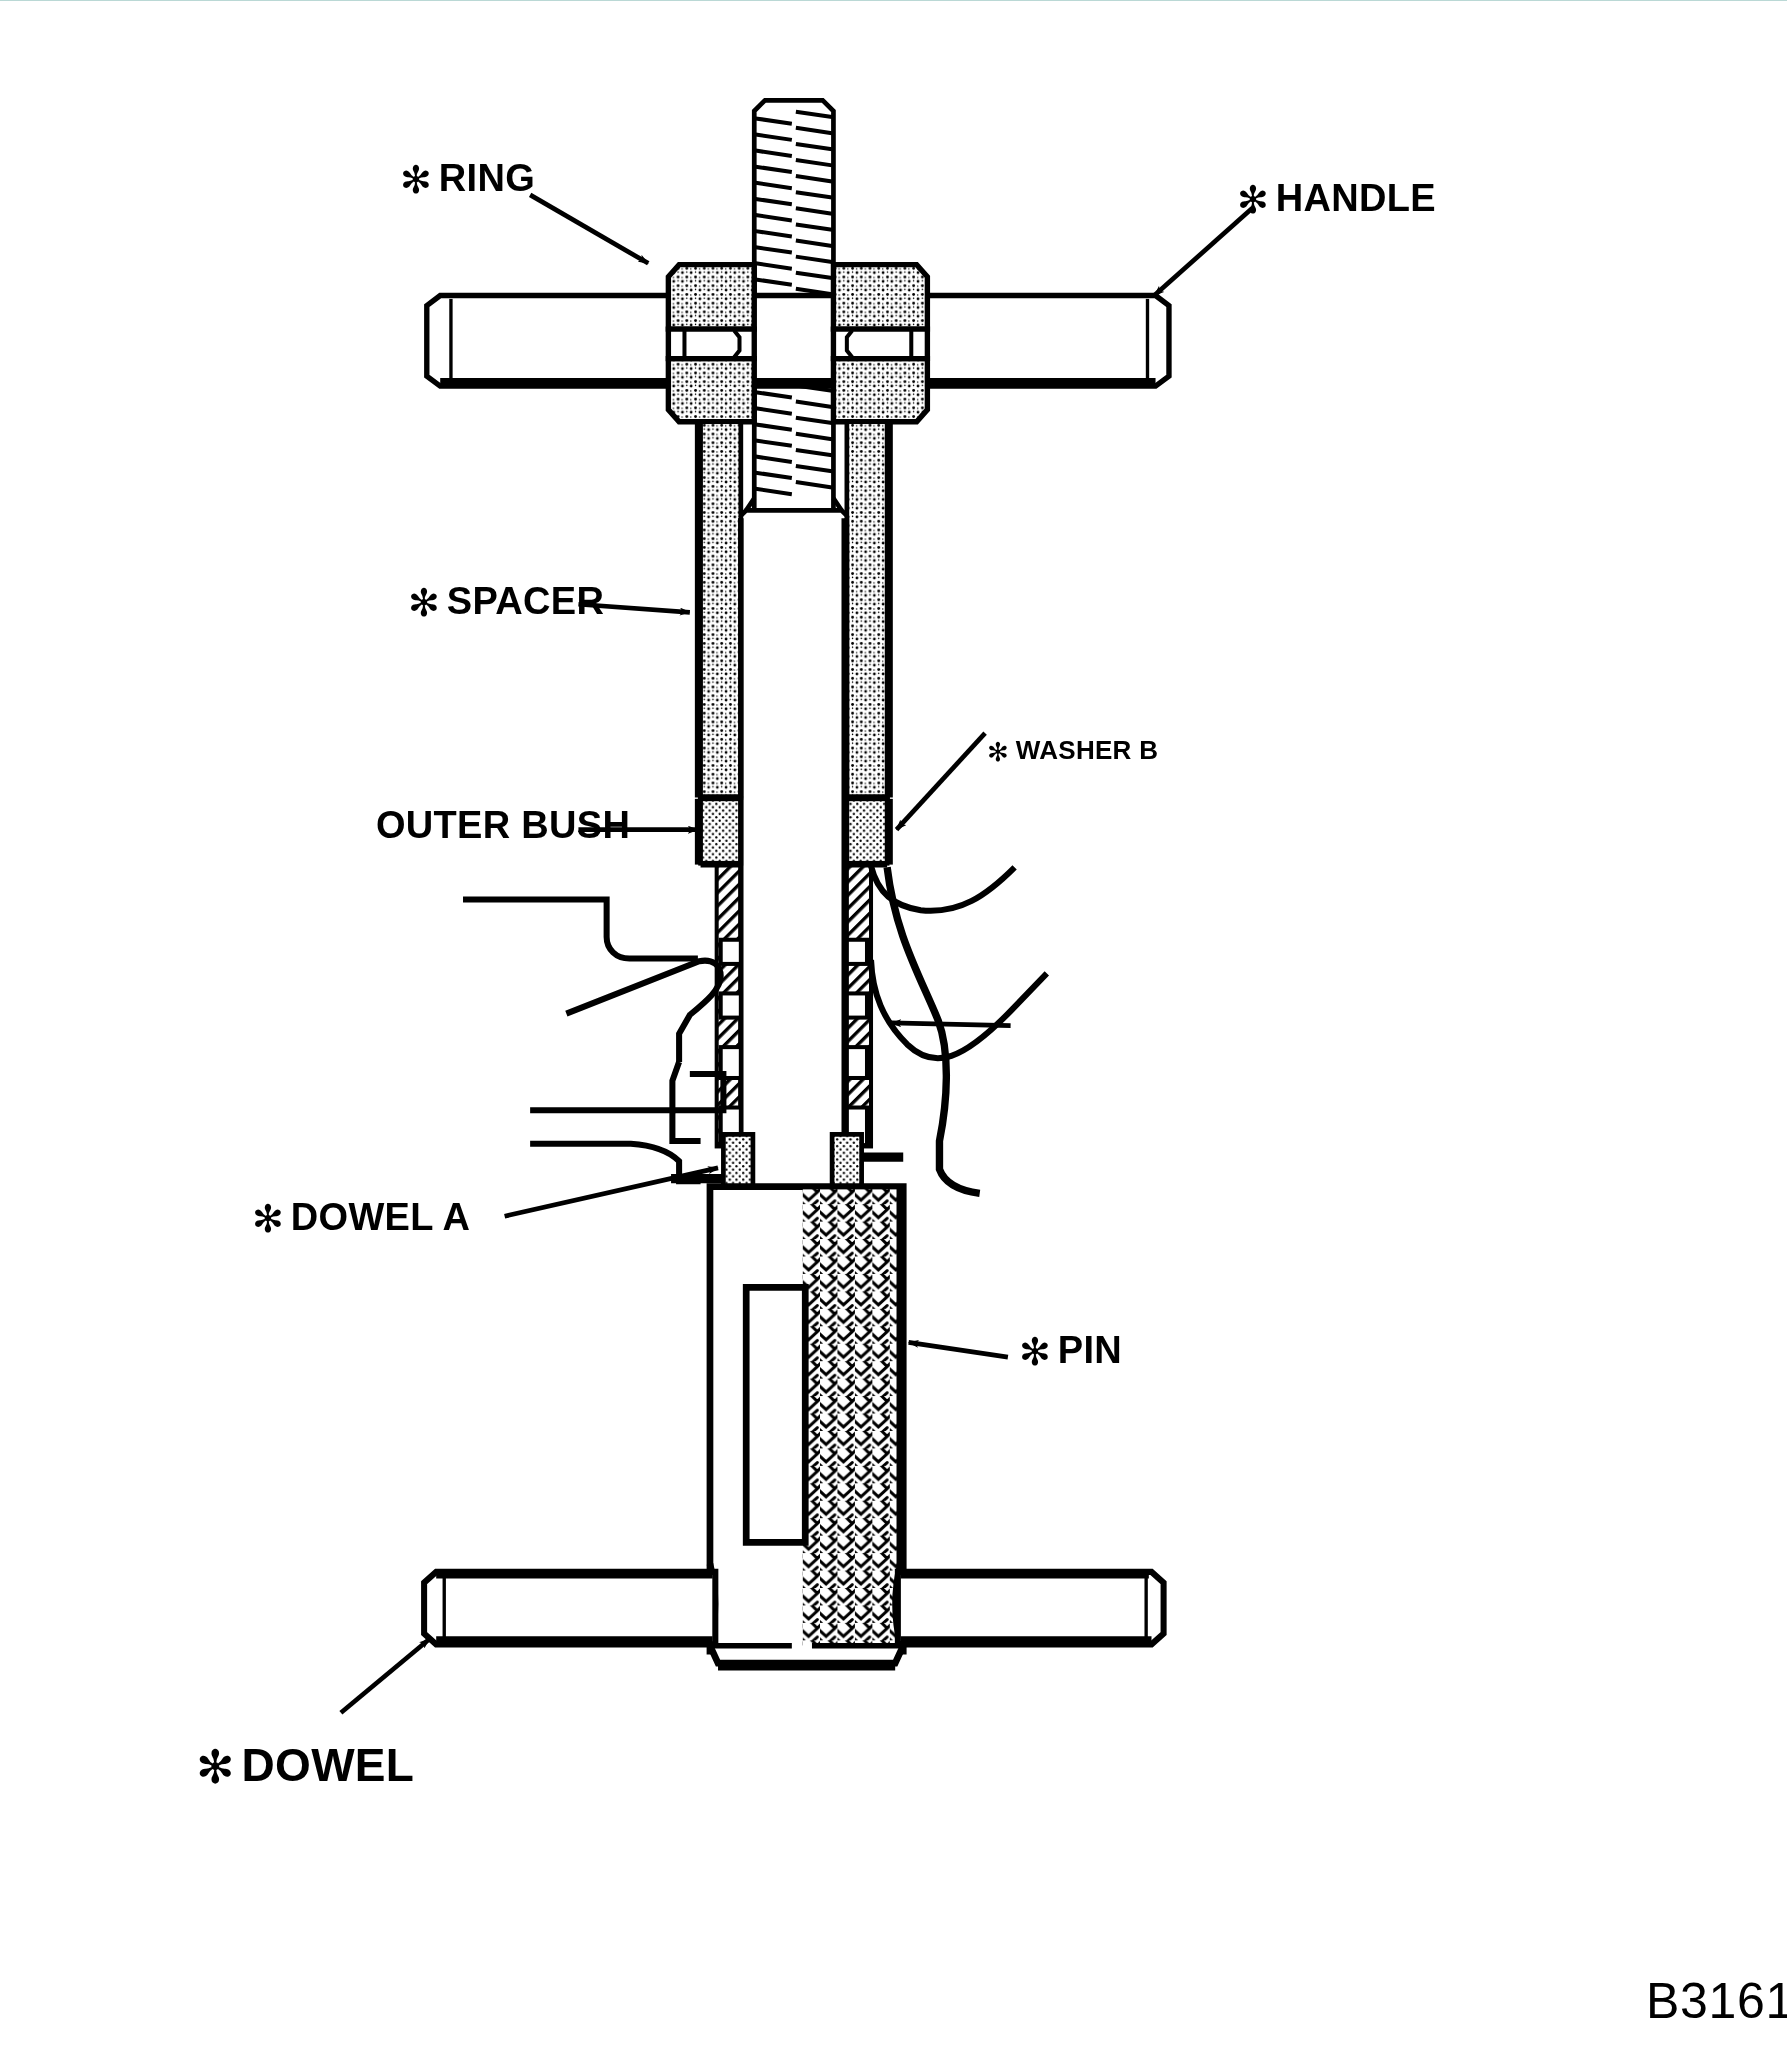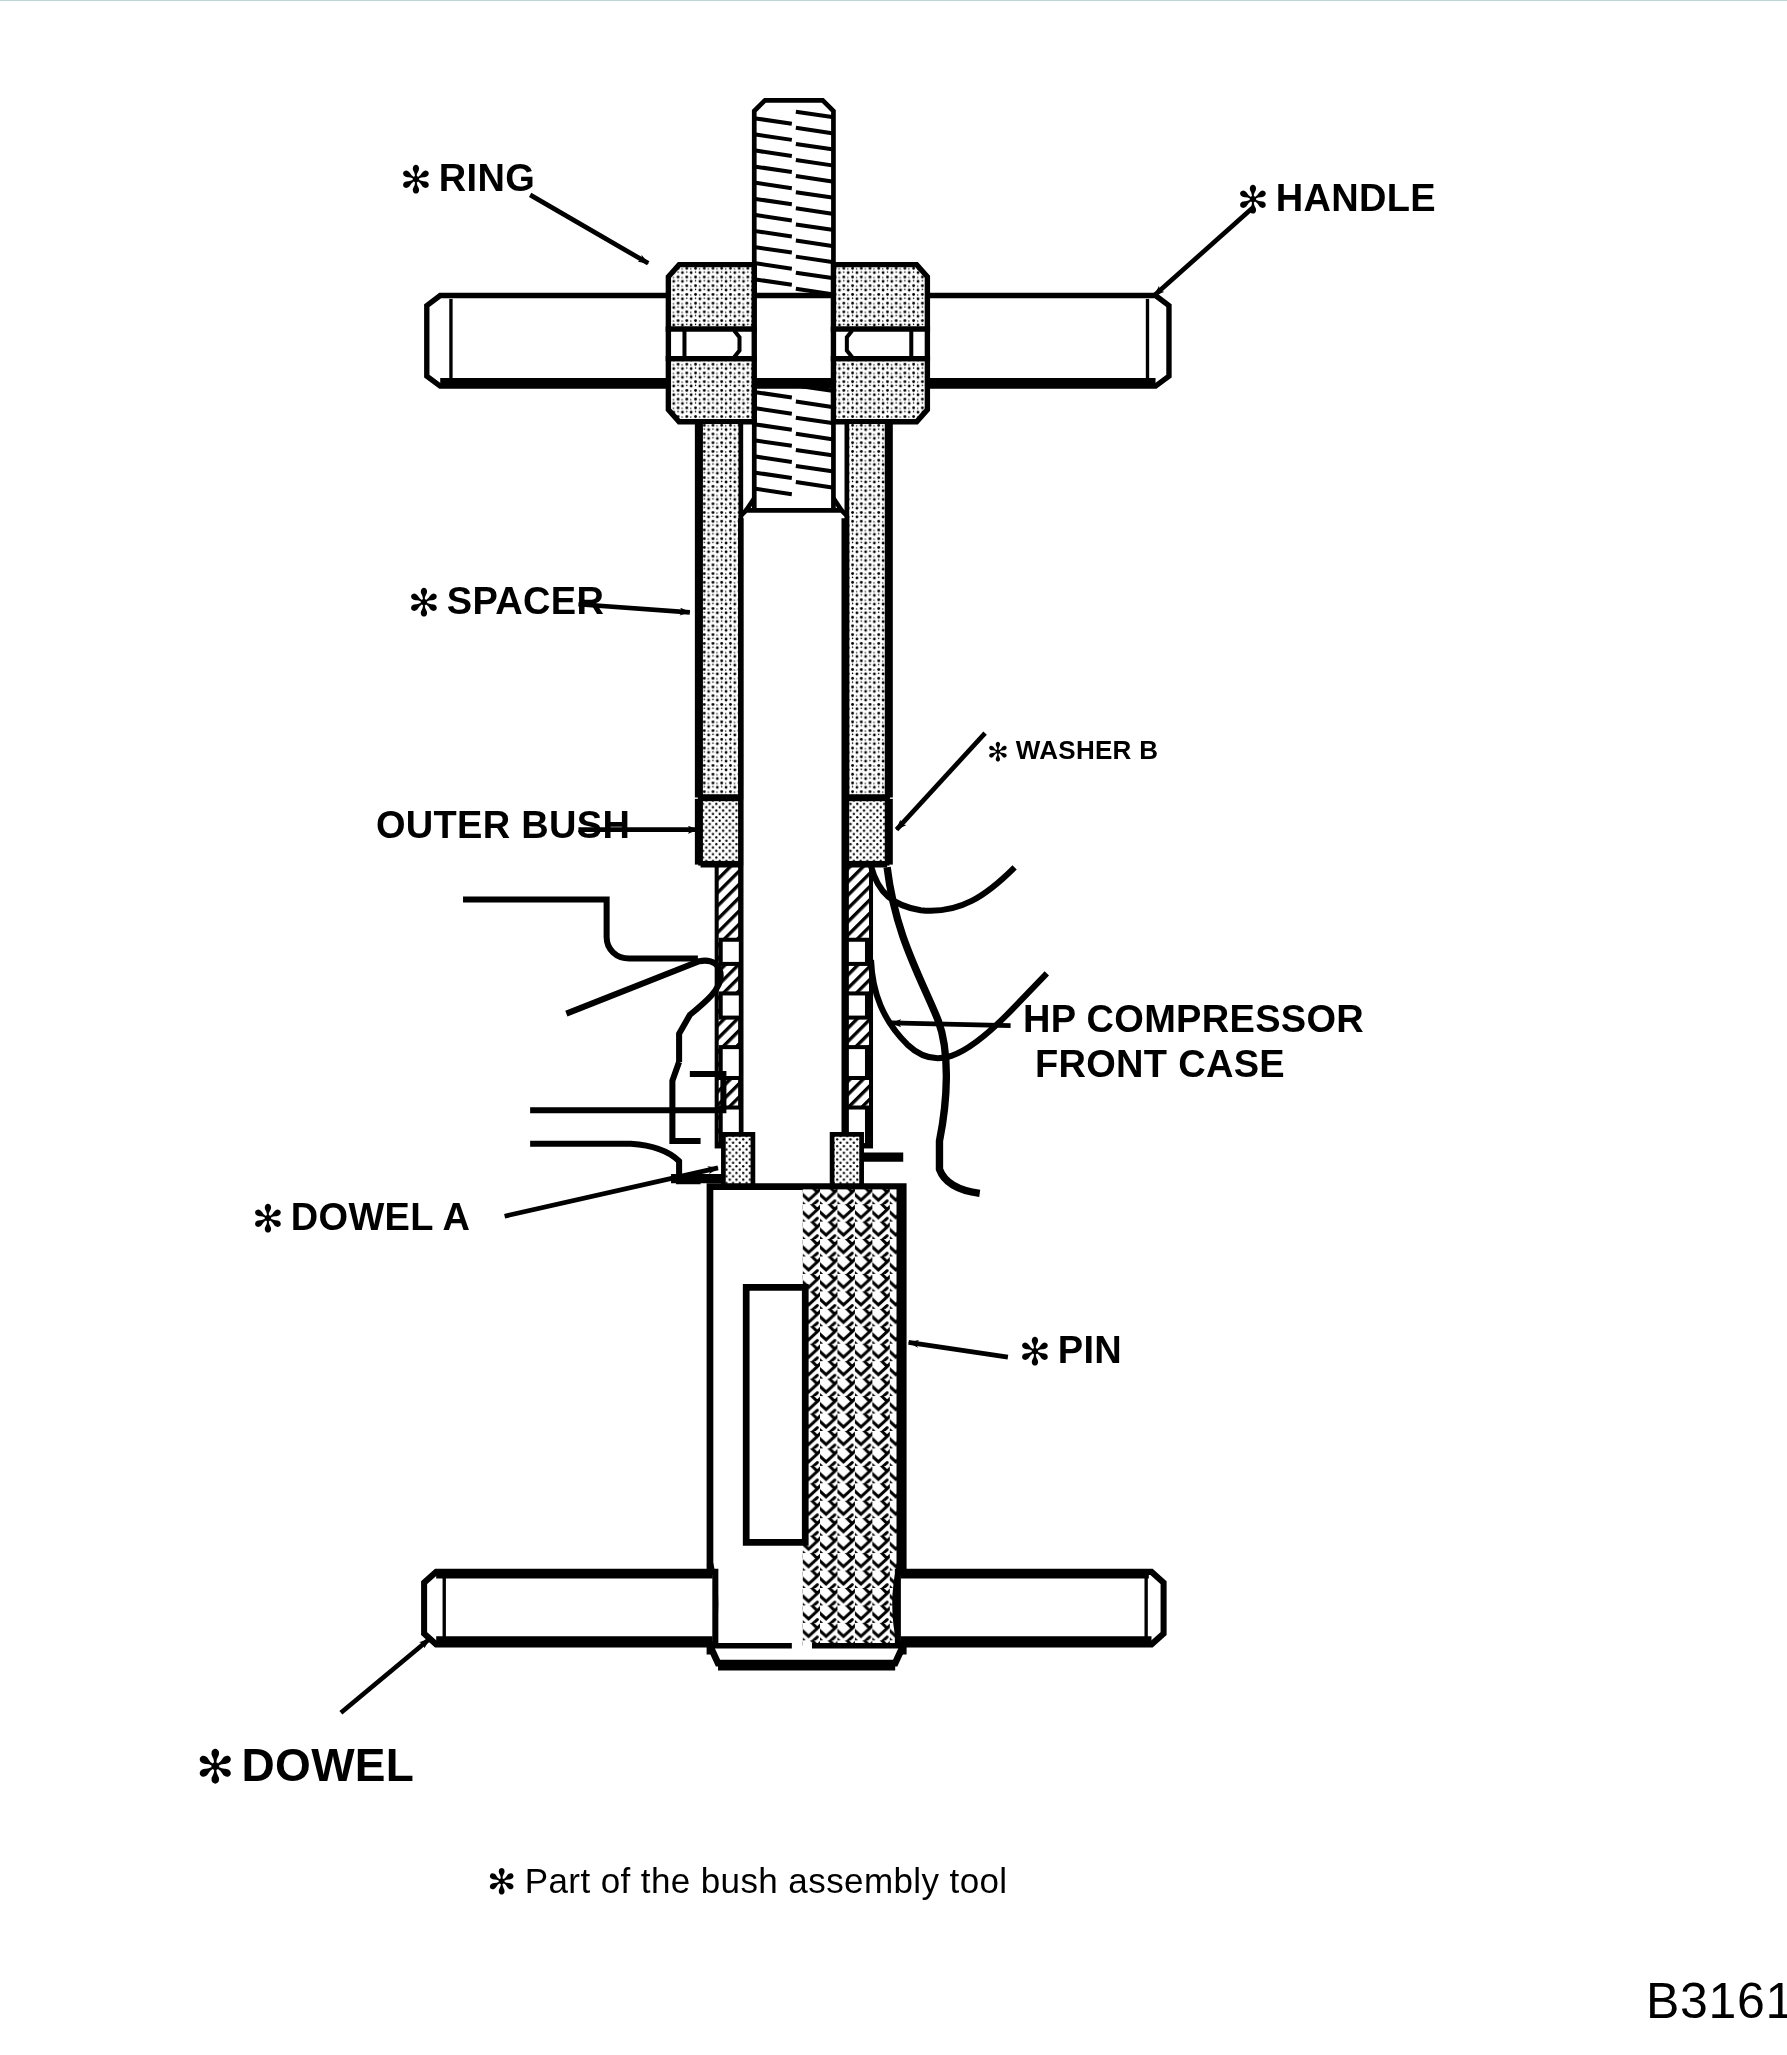--- a/index.html
+++ b/index.html
@@ -347,37 +347,30 @@
   </div>
 
   <div class="label lbl-washerb">
     <span class="ast">✻</span><span>WASHER B</span>
   </div>
 
   <div class="label lbl-outerbush">
     <span>OUTER BUSH</span>
   </div>
 
-  <div class="label lbl-hpcase">
-    <span>HP COMPRESSOR</span>
-    <span class="ln2">FRONT CASE</span>
-  </div>
 
   <div class="label lbl-washera">
     <span class="ast">✻</span><span>DOWEL A</span>
   </div>
 
   <div class="label lbl-pin">
     <span class="ast">✻</span><span>PIN</span>
   </div>
 
   <div class="label lbl-dowel">
     <span class="ast">✻</span><span>DOWEL</span>
   </div>
 
-  <div class="footnote">
-    <span class="ast">✻</span><span>Part of the bush assembly tool</span>
-  </div>
 
   <div class="figure-id">B3161</div>
 
 </div>
 
 
 </body></html>

